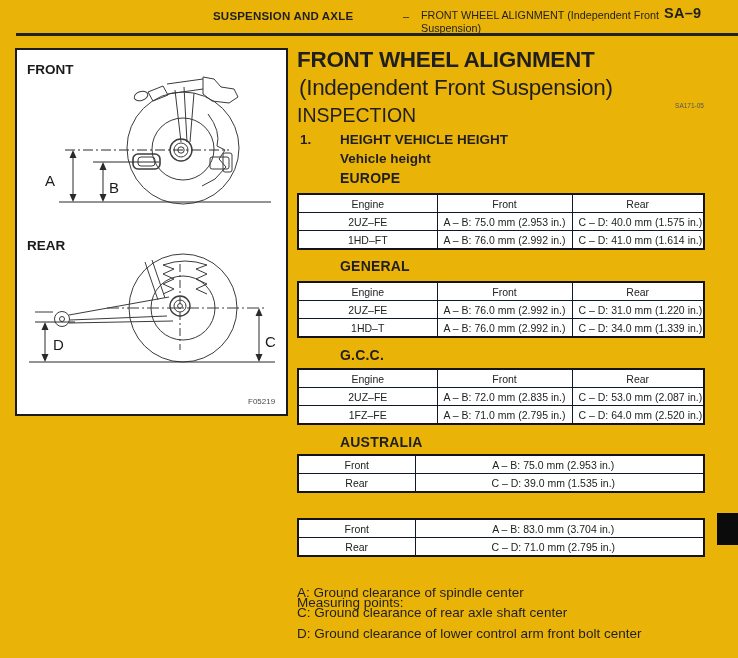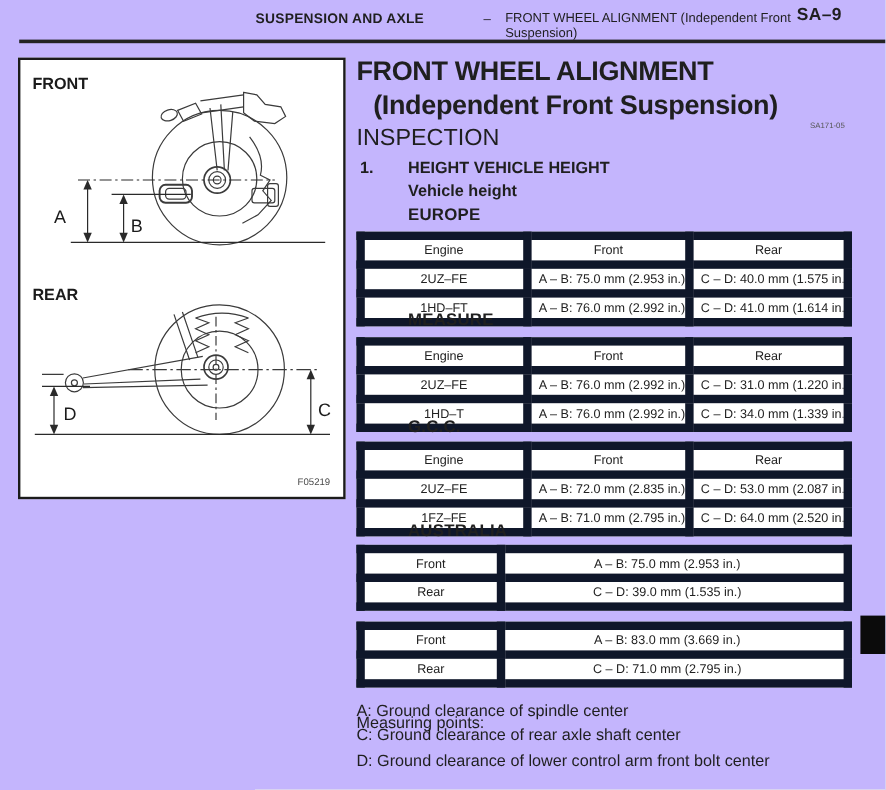--- a/index.html
+++ b/index.html
@@ -1,45 +1,45 @@
 <!DOCTYPE html>
 <html><head>
 <meta charset="utf-8">
 <style>
   html,body{margin:0;padding:0;background:#e8e8e8;}
   .page{
     position:relative;
     width:738px;height:658px;
-    background:#c4b5fd;
+    background:#eab308;
     font-family:"Liberation Sans", sans-serif;
     color:#1f1f1f;
     overflow:hidden;
   }
   .abs{position:absolute;}
   
   .hdr-section{left:213px;top:10px;font-size:11.5px;font-weight:bold;letter-spacing:.2px;}
   .hdr-sep{left:403px;top:10px;font-size:11px;}
   .hdr-chapter{left:421px;top:9px;width:245px;font-size:10.8px;line-height:12.5px;}
   .hdr-page{left:664px;top:5px;font-size:14.5px;font-weight:bold;letter-spacing:.3px;}
   .hdr-rule{left:16px;top:33px;width:722px;height:3px;background:#232323;}
   
   .fig-box{left:15px;top:48px;width:269px;height:364px;border:2px solid #1b1b1b;background:#fff;}
   .fig-box svg{display:block;}
   
   .title1{left:297px;top:47px;font-size:22.5px;font-weight:bold;letter-spacing:-.3px;}
-  .title2{left:311px;top:75px;font-size:22.5px;font-weight:bold;letter-spacing:-.3px;}
+  .title2{left:299px;top:75px;font-size:22.5px;font-weight:normal;letter-spacing:-.3px;}
   .title3{left:297px;top:104px;font-size:19.5px;font-weight:normal;}
   .refcode{left:652px;top:102px;width:52px;font-size:6.5px;color:#555;text-align:right;}
   .step-num{left:300px;top:132px;font-size:13.5px;font-weight:bold;}
   .step-heading{left:340px;top:132px;font-size:13.5px;font-weight:bold;}
   .sub-heading{left:340px;top:151px;font-size:13.5px;font-weight:bold;}
   .sec-label{font-size:14px;font-weight:bold;letter-spacing:.2px;}
   
   table.spec{border-collapse:collapse;border:2px solid #141414;table-layout:fixed;width:406px;background:#fff;}
-  table.spec td{border:7px solid #0f172a;height:17px;font-size:10.5px;padding:0 18px;white-space:nowrap;overflow:hidden;color:#222;}
+  table.spec td{border:1px solid #0f172a;height:17px;font-size:10.5px;padding:0 18px;white-space:nowrap;overflow:hidden;color:#222;}
   table.spec td.ctr{text-align:center;}
   table.spec td.val{text-align:center;padding-left:6px;}
   
   .mp-title{left:297px;top:564px;font-size:13.5px;margin-top:31px;}
   .mp-list{left:297px;top:583px;font-size:13.5px;line-height:20.3px;}
   .mp-list div{white-space:nowrap;}
   
   .page-tab{left:717px;top:513px;width:21px;height:32px;background:#0b0b0b;}
   text{font-family:"Liberation Sans", sans-serif;}
 </style>
@@ -171,21 +171,21 @@
       <td class="val">C – D: 40.0 mm (1.575 in.)</td>
     </tr>
     <tr>
       <td class="ctr">1HD–FT</td>
       <td class="val">A – B: 76.0 mm (2.992 in.)</td>
       <td class="val">C – D: 41.0 mm (1.614 in.)</td>
     </tr>
   </tbody>
     </table>
 
-  <div class="abs sec-label" style="left:340px;top:258px;">MEASURE</div>
+  <div class="abs sec-label" style="left:340px;top:258px;">GENERAL</div>
   <table class="spec abs" style="left:297px;top:281px;">
     <colgroup>
         <col style="width:139px">
         <col style="width:135px">
         <col style="width:132px">
       </colgroup>
     <tbody>
         <tr>
       <td class="ctr">Engine</td>
       <td class="ctr">Front</td>
@@ -250,21 +250,21 @@
 
   <div class="abs sec-label" style="left:340px;top:498px;margin-top:35px;">w/ AHC System</div>
   <table class="spec abs" style="left:297px;top:518px;">
     <colgroup>
         <col style="width:117px">
         <col style="width:289px">
       </colgroup>
     <tbody>
         <tr>
       <td class="ctr">Front</td>
-      <td class="val">A – B: 83.0 mm (3.669 in.)</td>
+      <td class="val">A – B: 83.0 mm (3.704 in.)</td>
     </tr>
     <tr>
       <td class="ctr">Rear</td>
       <td class="val">C – D: 71.0 mm (2.795 in.)</td>
     </tr>
   </tbody>
     </table>
 
   <div class="abs mp-title">Measuring points:</div>
   <div class="abs mp-list">

